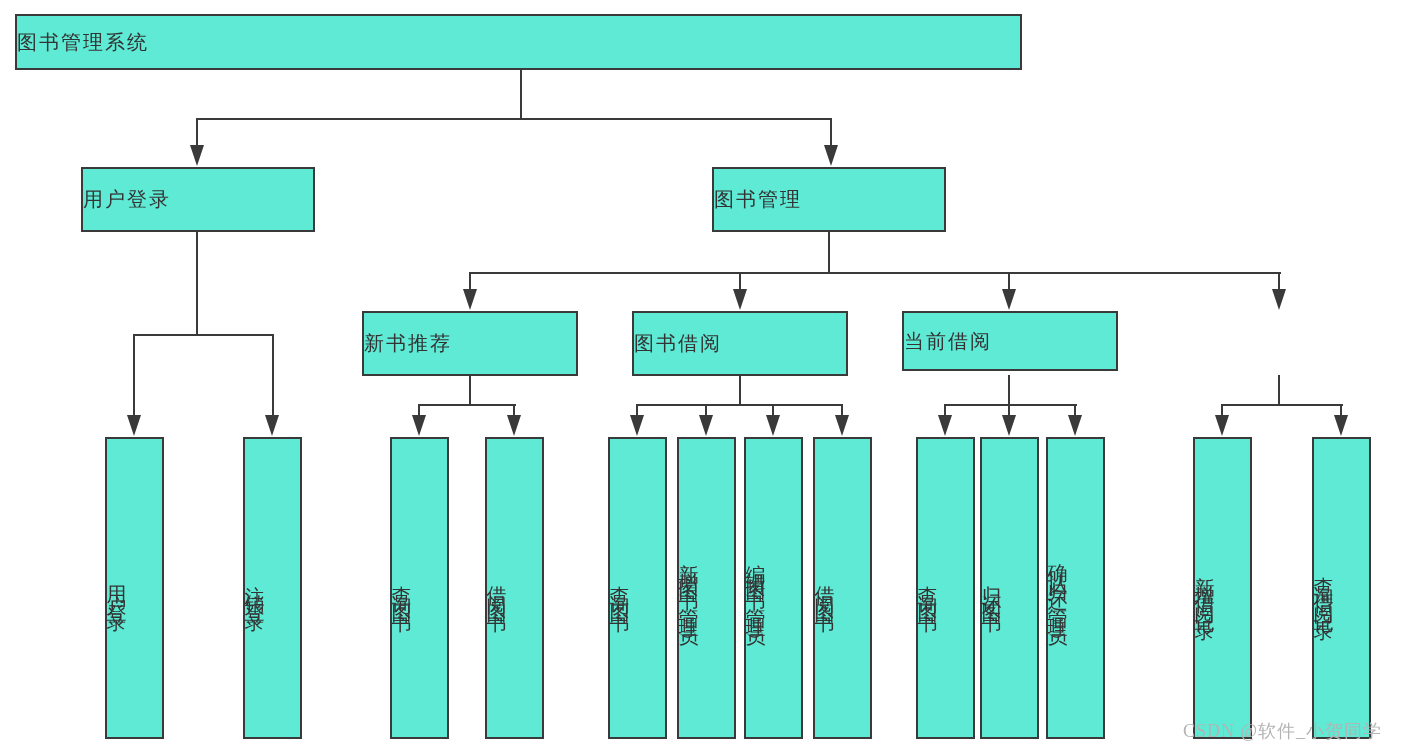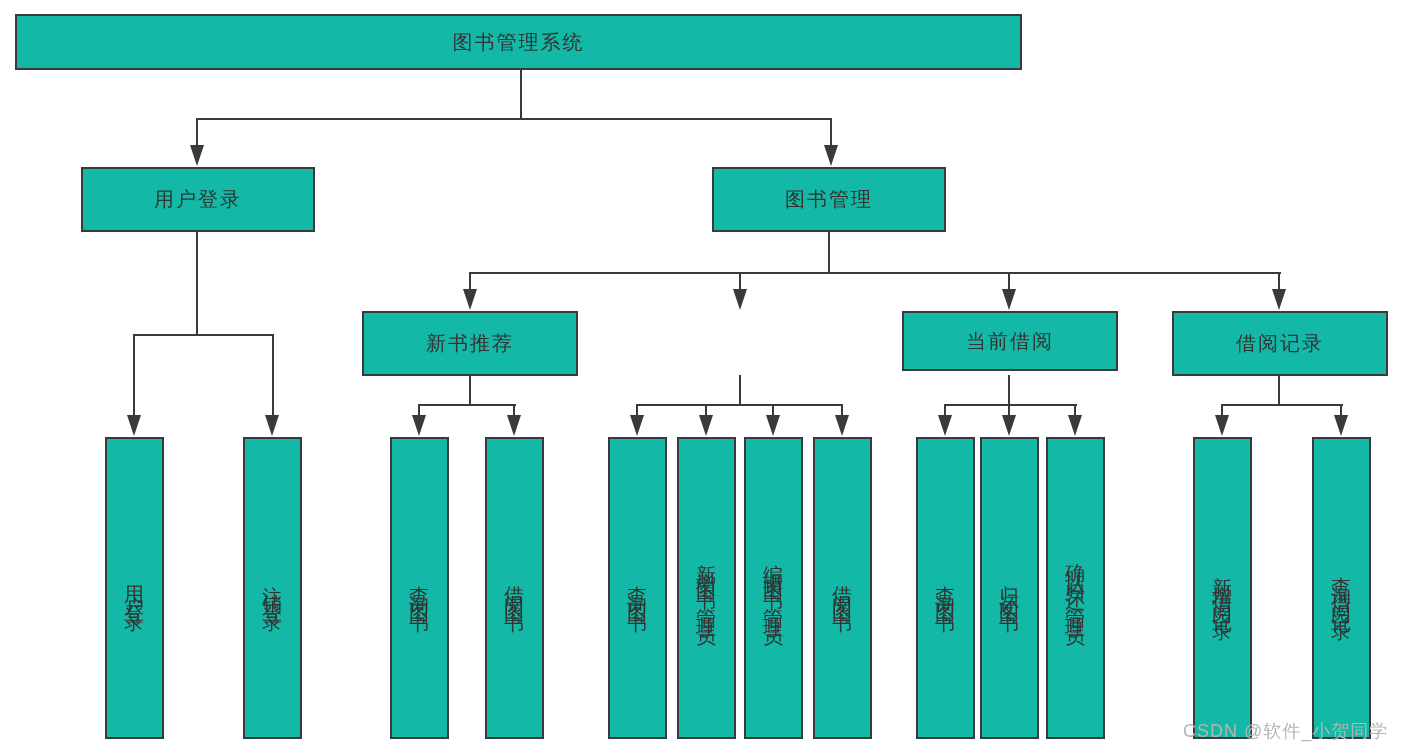--- a/index.html
+++ b/index.html
@@ -1,38 +1,38 @@
 <!DOCTYPE html>
 <html><head>
 <meta charset="utf-8">
 <style>
   html,body{margin:0;padding:0;background:#ffffff;}
   .canvas{
     position:relative;width:1405px;height:747px;background:#ffffff;
     font-family:"Liberation Sans","DejaVu Sans",sans-serif;overflow:hidden;
   }
   .node{
-    position:absolute;border:2px solid #3a3a3a;background:#14b8a6;
-    display:flex;align-items:center;justify-content:center;box-sizing:border-box;
+    position:absolute;border:2px solid #3a3a3a;background:#5eead4;
+    display:flex;align-items:center;box-sizing:border-box;
   }
   .lbl{font-size:20px;color:#333333;letter-spacing:2px;white-space:nowrap;}
   .leaf .lbl{
     writing-mode:vertical-rl;text-orientation:mixed;
     letter-spacing:9px;font-size:20px;white-space:normal;line-height:1;
   }
   .hline{position:absolute;height:2px;background:#3a3a3a;}
   .vline{position:absolute;width:2px;background:#3a3a3a;}
   .arrow{
     position:absolute;width:0;height:0;
     border-left:7px solid transparent;border-right:7px solid transparent;
     border-top:21px solid #3a3a3a;
   }
   .watermark{
     position:absolute;left:1183px;top:719px;font-size:18px;color:#b4b4b4;
-    letter-spacing:1px;white-space:nowrap;z-index:5;
+    letter-spacing:1px;white-space:nowrap;z-index:5;font-family:Liberation Serif, serif;
   }
 </style>
 </head>
 <body>
 
 <div class="canvas">
 
   <div class="node" style="left:15px;top:14px;width:1007px;height:56px;">
     <span class="lbl">图书管理系统</span>
   </div>
@@ -42,28 +42,28 @@
   </div>
 
   <div class="node" style="left:362px;top:311px;width:216px;height:65px;">
     <span class="lbl">新书推荐</span>
   </div>
 
   <div class="node" style="left:712px;top:167px;width:234px;height:65px;">
     <span class="lbl">图书管理</span>
   </div>
 
+  <div class="node" style="left:632px;top:311px;width:216px;height:65px;">
+    <span class="lbl">图书借阅</span>
+  </div>
 
   <div class="node" style="left:902px;top:311px;width:216px;height:60px;">
     <span class="lbl">当前借阅</span>
   </div>
 
-  <div class="node" style="left:1172px;top:311px;width:216px;height:65px;">
-    <span class="lbl">借阅记录</span>
-  </div>
 
   <div class="node leaf" style="left:105px;top:437px;width:59px;height:302px;">
     <span class="lbl">用户登录</span>
   </div>
   <div class="node leaf" style="left:243px;top:437px;width:59px;height:302px;">
     <span class="lbl">注销登录</span>
   </div>
 
   <div class="node leaf" style="left:390px;top:437px;width:59px;height:302px;">
     <span class="lbl">查询图书</span>

